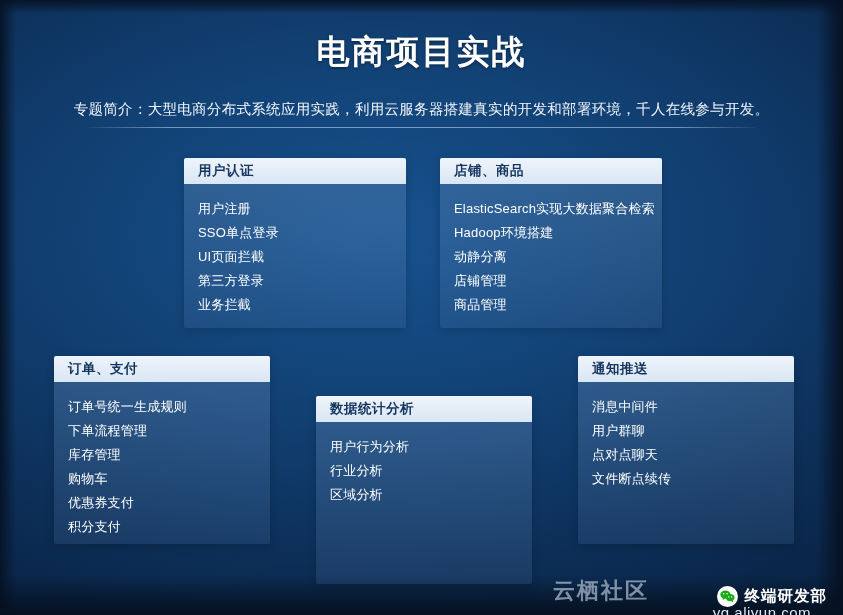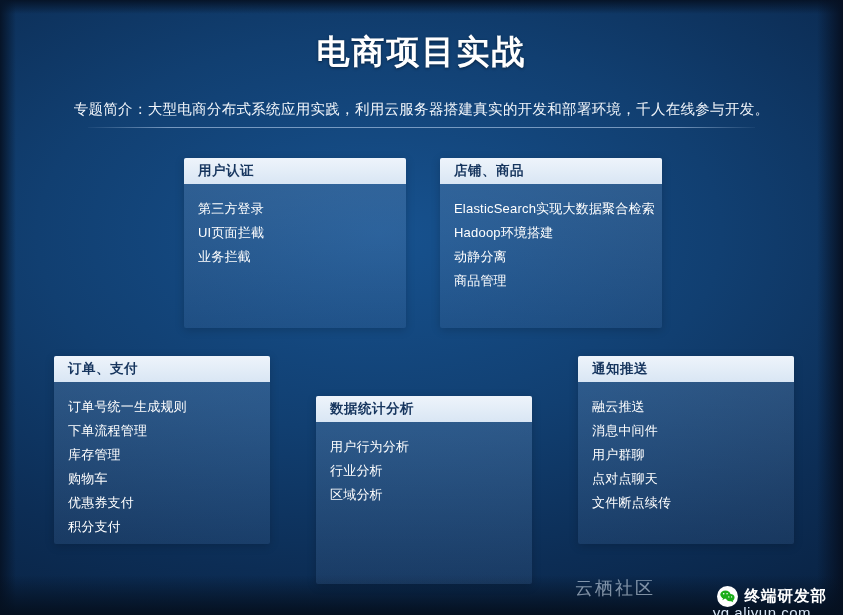--- a/index.html
+++ b/index.html
@@ -112,26 +112,26 @@
 
   
   #card-auth      { left: 184px; top: 158px;  width: 222px; height: 170px; }
   #card-shop      { left: 440px; top: 158px;  width: 222px; height: 170px; }
   #card-order     { left: 54px;  top: 356px;  width: 216px; height: 188px; }
   #card-stats     { left: 316px; top: 356px;  width: 216px; height: 188px; margin-top: 40px; }
   #card-notify    { left: 578px; top: 356px;  width: 216px; height: 188px; }
 
   .watermark {
     position: absolute;
-    left: 575px;
+    left: 553px;
     top: 576px;
-    font-size: 18px;
+    font-size: 22px;
     color: rgba(225,238,252,0.55);
     letter-spacing: 2px;
-    font-weight: normal;
+    font-weight: bold;
   }
   .wechat-badge {
     position: absolute;
     right: 16px;
     bottom: 8px;
     display: flex;
     align-items: flex-start;
     gap: 7px;
   }
   .wechat-icon {
@@ -170,32 +170,35 @@
   <div class="edge-right"></div>
   <div class="edge-bottom"></div>
 
   <div class="title">电商项目实战</div>
   <div class="subtitle">专题简介：大型电商分布式系统应用实践，利用云服务器搭建真实的开发和部署环境，千人在线参与开发。</div>
   <div class="divider"></div>
 
   <div class="card" id="card-auth">
     <div class="card-head">用户认证</div>
     <div class="card-body">
+      <div class="row">用户注册</div>
+      <div class="row">SSO单点登录</div>
+      <div class="row">UI页面拦截</div>
       <div class="row">第三方登录</div>
-      <div class="row">UI页面拦截</div>
       <div class="row">业务拦截</div>
     </div>
   </div>
 
   <div class="card" id="card-shop">
     <div class="card-head">店铺、商品</div>
     <div class="card-body">
       <div class="row">ElasticSearch实现大数据聚合检索</div>
       <div class="row">Hadoop环境搭建</div>
       <div class="row">动静分离</div>
+      <div class="row">店铺管理</div>
       <div class="row">商品管理</div>
     </div>
   </div>
 
   <div class="card" id="card-order">
     <div class="card-head">订单、支付</div>
     <div class="card-body">
       <div class="row">订单号统一生成规则</div>
       <div class="row">下单流程管理</div>
       <div class="row">库存管理</div>
@@ -211,21 +214,20 @@
     <div class="card-body">
       <div class="row">用户行为分析</div>
       <div class="row">行业分析</div>
       <div class="row">区域分析</div>
     </div>
   </div>
 
   <div class="card" id="card-notify">
     <div class="card-head">通知推送</div>
     <div class="card-body">
-      <div class="row">融云推送</div>
       <div class="row">消息中间件</div>
       <div class="row">用户群聊</div>
       <div class="row">点对点聊天</div>
       <div class="row">文件断点续传</div>
     </div>
   </div>
 
   <div class="watermark">云栖社区</div>
 
   <div class="wechat-badge">

